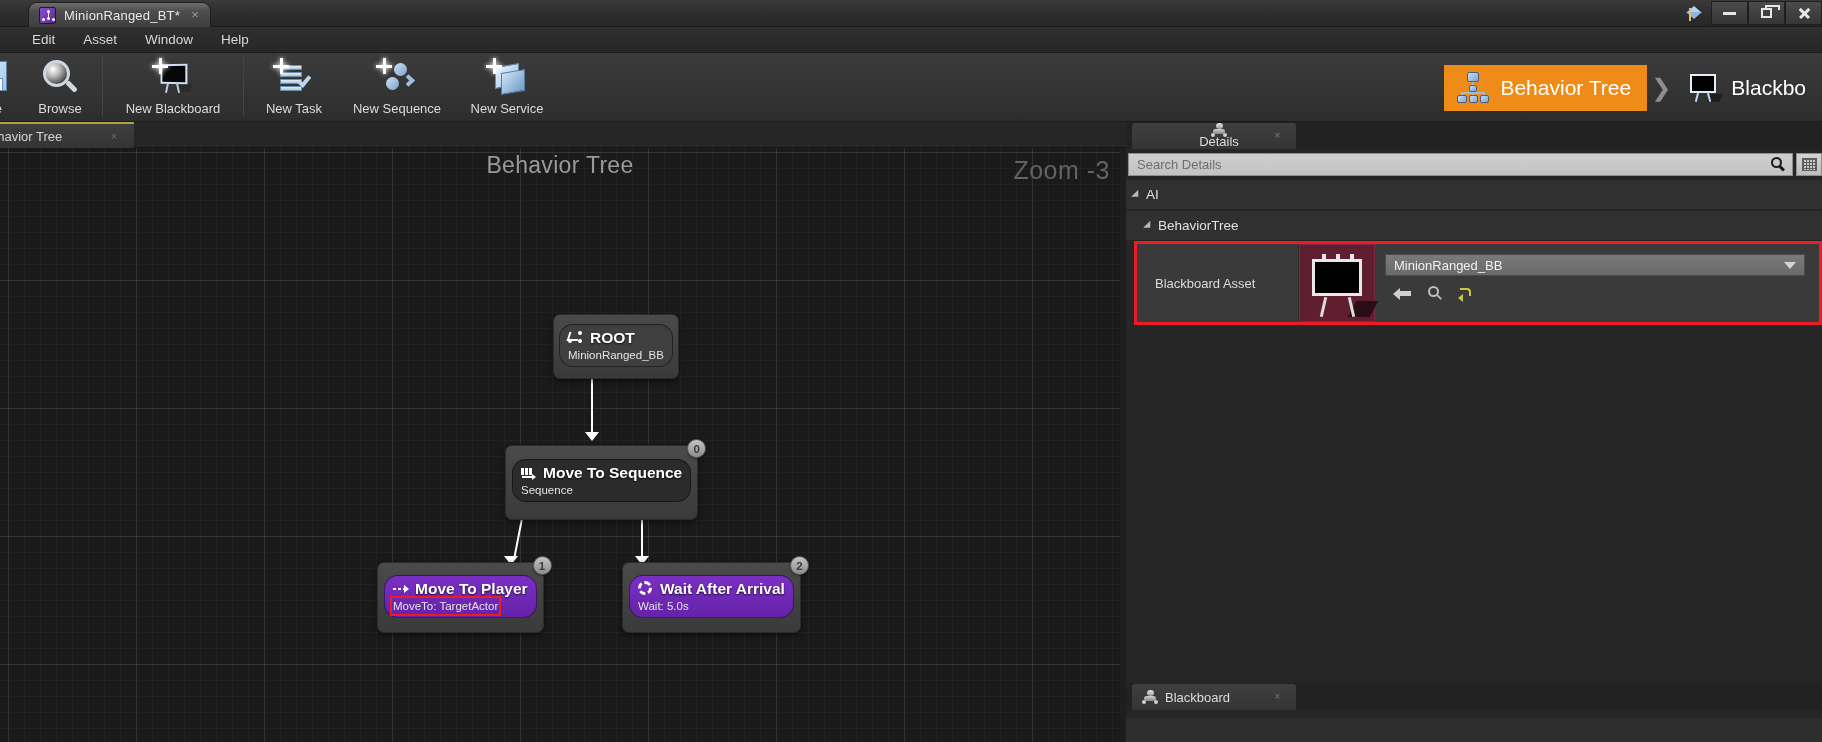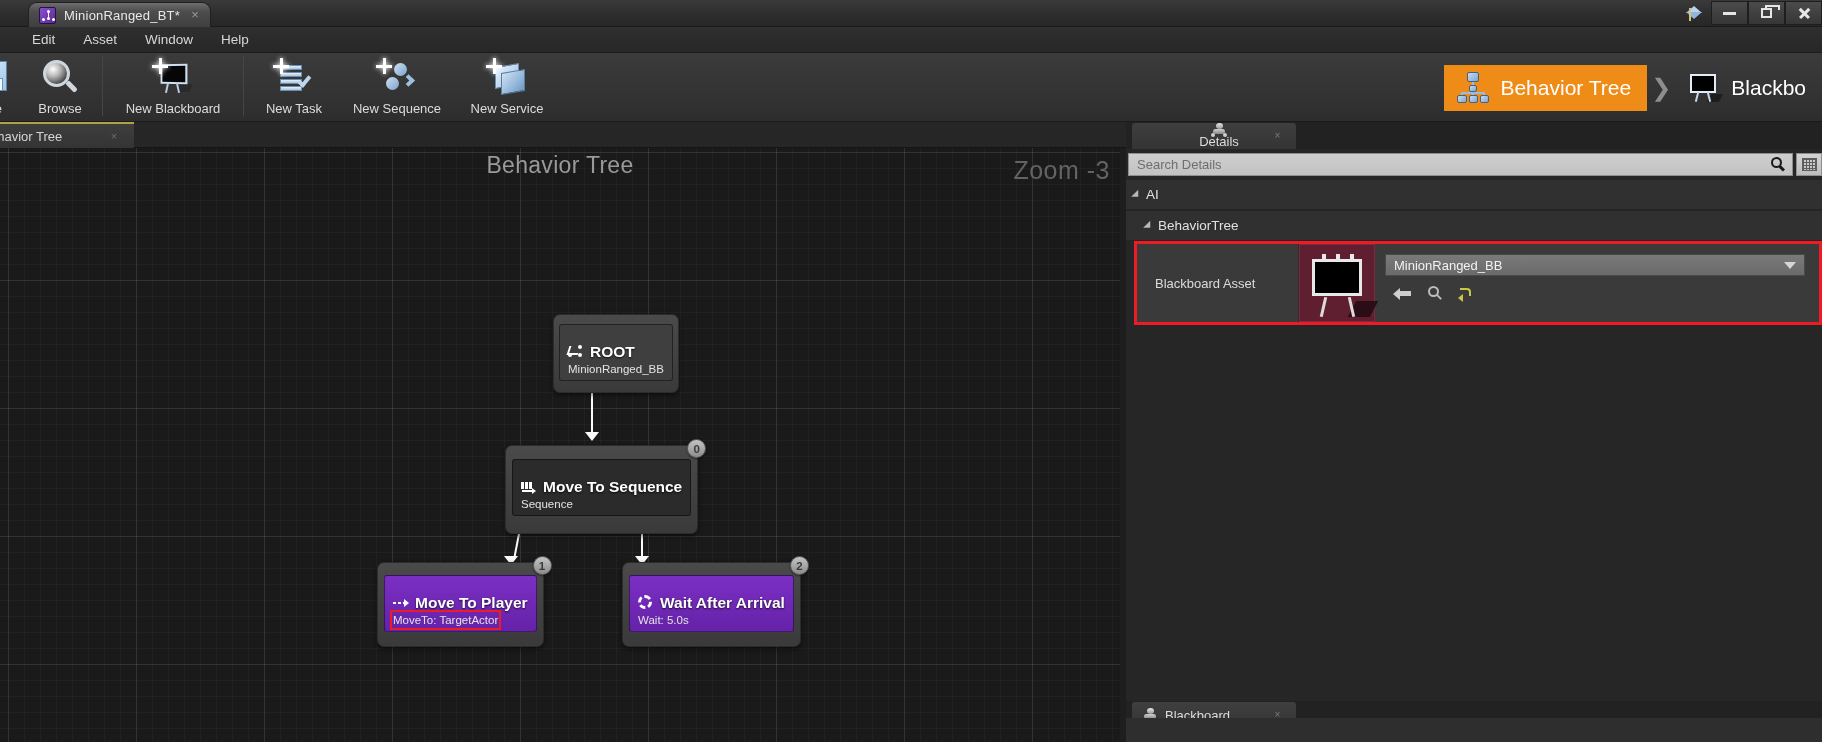--- a/index.html
+++ b/index.html
@@ -216,21 +216,21 @@
   
   .node{ position:absolute; }
   .node .outer{
     border-radius:7px;
     background:linear-gradient(to bottom,#4a4a4a,#3a3a3a);
     box-shadow:0 2px 5px rgba(0,0,0,.55);
     padding:9px 5px 11px 5px;
     border:1px solid #2c2c2c;
   }
   .node .inner{
-    border-radius:3px; padding:17px 8px 4px 8px; min-width:80px;
+    border-radius:14px; padding:3px 8px 4px 8px; min-width:80px;
     border:1px solid rgba(0,0,0,.45);
   }
   .node .n-title{
     font-size:15.5px; font-weight:bold; color:#fff; white-space:nowrap;
     display:flex; align-items:center; gap:7px; line-height:19px;
     text-shadow:0 1px 2px rgba(0,0,0,.8);
   }
   .node .n-sub{ font-size:11.5px; color:#e3e3e3; white-space:nowrap; line-height:14px; margin-top:1px;}
   .node .idx{
     position:absolute; right:-8px; top:-6px; width:19px;height:19px;border-radius:50%;
@@ -360,21 +360,21 @@
   .picker-btns{ display:flex; align-items:center; gap:13px; margin-top:9px; padding-left:8px; }
   .pb{ width:19px;height:18px;position:relative; }
   .pb-back .sh{position:absolute;left:5px;top:6px;width:13px;height:5px;background:#cfcfcf;}
   .pb-back .hd{position:absolute;left:0px;top:3px;width:0;height:0;
      border-top:6px solid transparent;border-bottom:6px solid transparent;border-right:7px solid #cfcfcf;}
   .pb-find .c{position:absolute;left:3px;top:1px;width:11px;height:11px;border-radius:50%;border:2px solid #bdbdbd;}
   .pb-find .h{position:absolute;left:11px;top:11px;width:6px;height:2.2px;background:#bdbdbd;transform:rotate(45deg);}
   .pb-reset .a{position:absolute;left:3px;top:3px;width:11px;height:8px;border:2.2px solid #c9c545;border-bottom:none;border-left:none;border-top-right-radius:4px;}
   .pb-reset .b{position:absolute;left:1px;top:9px;width:0;height:0;border-top:4px solid transparent;border-bottom:4px solid transparent;border-right:5px solid #c9c545;}
 
-  .bb-panel-tabstrip{ position:absolute; left:0; bottom:14px; width:696px; height:27px; background:#222;}
+  .bb-panel-tabstrip{ position:absolute; left:0; bottom:32px; width:696px; height:27px; background:#222;}
   .bb-panel-tab{
     position:absolute; left:6px; top:1px; height:26px; width:164px;
     background:linear-gradient(to bottom,#3f3f3f,#343434);
     display:flex; align-items:center; gap:7px; padding-left:10px;
     border-top-left-radius:3px;border-top-right-radius:3px;
   }
   .bb-panel-tab .pt-label{font-size:13px;color:#dcdcdc;}
   .bb-panel-tab .pt-close{position:absolute;right:13px;top:7px;width:11px;height:11px;
      font-size:10px;line-height:11px;text-align:center;color:#7b7b7b;}
   .bb-body{ position:absolute; left:0; bottom:0; width:696px; height:24px; background:#2e2e2e; }

